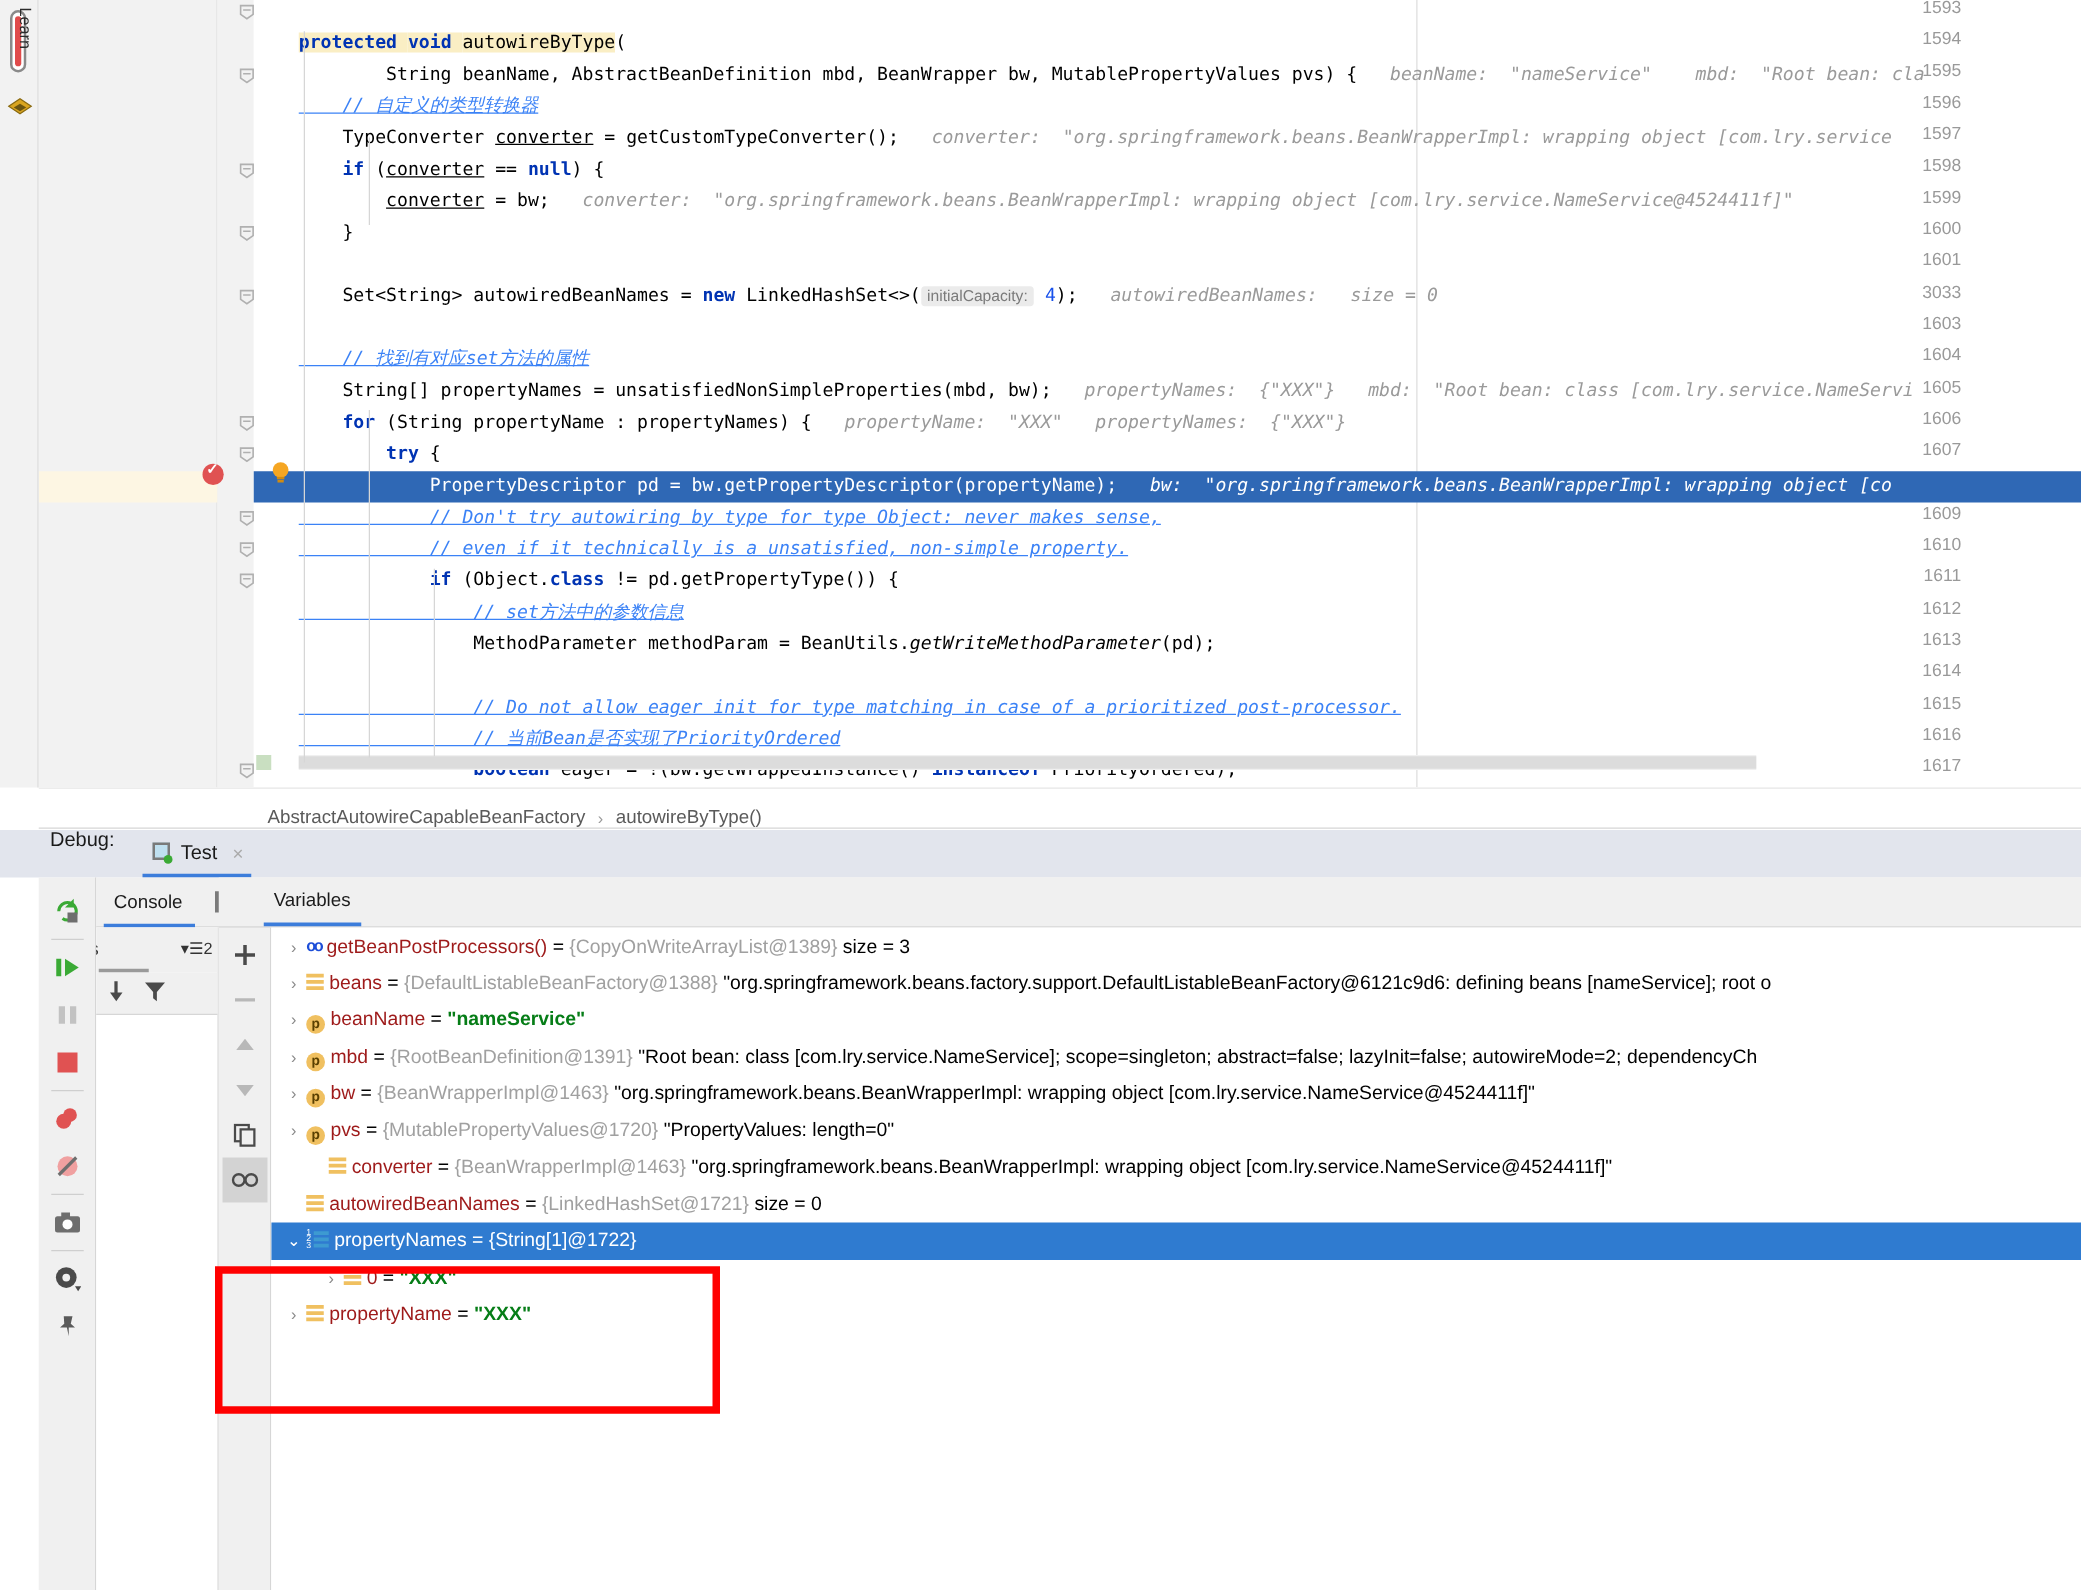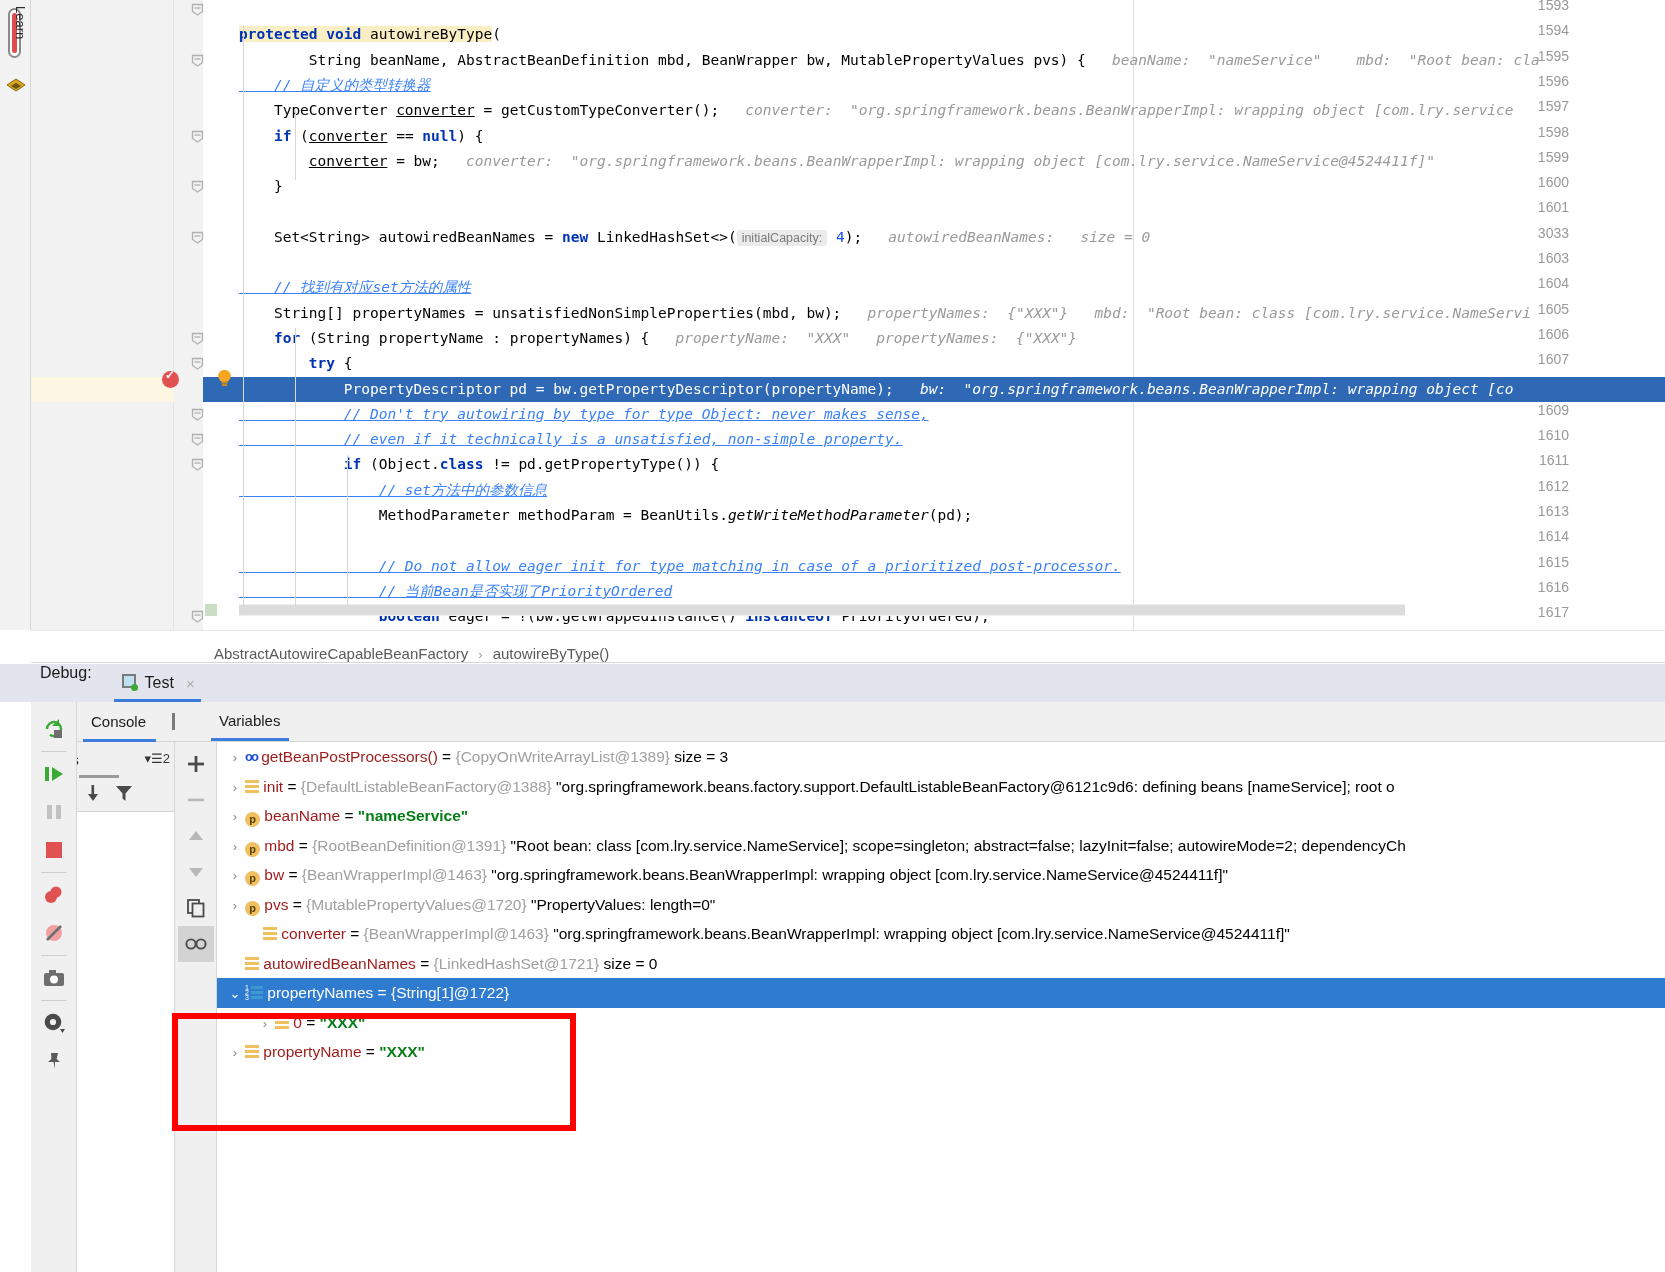--- a/index.html
+++ b/index.html
@@ -632,21 +632,21 @@
       </div>
   </div>
 
   <div id="vars-pane">
     <div id="vars-head">
       <span class="vtitle">Variables</span>
       <span class="uline"></span>
     </div>
     <div id="vars-list">
         <div class="vrow" style="padding-left: 8px;"><span class="arrow">›</span><span class="ic-glasses">oo</span> <span class="vname">getBeanPostProcessors()</span><span class="veq"> = </span><span class="vref">{CopyOnWriteArrayList@1389}</span><span class="vplain"> size = 3</span></div>
-        <div class="vrow" style="padding-left: 8px;"><span class="arrow">›</span><span class="ic-stack"><b></b><b></b><b></b></span> <span class="vname">init</span><span class="veq"> = </span><span class="vref">{DefaultListableBeanFactory@1388}</span><span class="vstr"> "org.springframework.beans.factory.support.DefaultListableBeanFactory@6121c9d6: defining beans [nameService]; root o</span></div>
+        <div class="vrow" style="padding-left: 8px;"><span class="arrow">›</span><span class="ic-stack"><b></b><b></b><b></b></span> <span class="vname">beans</span><span class="veq"> = </span><span class="vref">{DefaultListableBeanFactory@1388}</span><span class="vstr"> "org.springframework.beans.factory.support.DefaultListableBeanFactory@6121c9d6: defining beans [nameService]; root o</span></div>
         <div class="vrow" style="padding-left: 8px;"><span class="arrow">›</span><span class="ic-p">p</span> <span class="vname">beanName</span><span class="veq"> = </span><span class="vstrgreen">"nameService"</span></div>
         <div class="vrow" style="padding-left: 8px;"><span class="arrow">›</span><span class="ic-p">p</span> <span class="vname">mbd</span><span class="veq"> = </span><span class="vref">{RootBeanDefinition@1391}</span><span class="vstr"> "Root bean: class [com.lry.service.NameService]; scope=singleton; abstract=false; lazyInit=false; autowireMode=2; dependencyCh</span></div>
         <div class="vrow" style="padding-left: 8px;"><span class="arrow">›</span><span class="ic-p">p</span> <span class="vname">bw</span><span class="veq"> = </span><span class="vref">{BeanWrapperImpl@1463}</span><span class="vstr"> "org.springframework.beans.BeanWrapperImpl: wrapping object [com.lry.service.NameService@4524411f]"</span></div>
         <div class="vrow" style="padding-left: 8px;"><span class="arrow">›</span><span class="ic-p">p</span> <span class="vname">pvs</span><span class="veq"> = </span><span class="vref">{MutablePropertyValues@1720}</span><span class="vstr"> "PropertyValues: length=0"</span></div>
         <div class="vrow" style="padding-left: 26px;"><span class="arrow"></span><span class="ic-stack"><b></b><b></b><b></b></span> <span class="vname">converter</span><span class="veq"> = </span><span class="vref">{BeanWrapperImpl@1463}</span><span class="vstr"> "org.springframework.beans.BeanWrapperImpl: wrapping object [com.lry.service.NameService@4524411f]"</span></div>
         <div class="vrow" style="padding-left: 8px;"><span class="arrow"></span><span class="ic-stack"><b></b><b></b><b></b></span> <span class="vname">autowiredBeanNames</span><span class="veq"> = </span><span class="vref">{LinkedHashSet@1721}</span><span class="vplain"> size = 0</span></div>
         <div class="vrow sel" style="padding-left: 8px;"><span class="arrow open">⌄</span><span class="ic-arr"><s>1<br>2<br>3</s><u></u><u></u><u></u></span> <span class="vname">propertyNames</span><span class="veq"> = </span><span class="vref">{String[1]@1722}</span></div>
         <div class="vrow" style="padding-left: 38px;"><span class="arrow">›</span><span class="ic-stack"><b></b><b></b><b></b></span> <span class="vname">0</span><span class="veq"> = </span><span class="vstrgreen">"XXX"</span></div>
         <div class="vrow" style="padding-left: 8px;"><span class="arrow">›</span><span class="ic-stack"><b></b><b></b><b></b></span> <span class="vname">propertyName</span><span class="veq"> = </span><span class="vstrgreen">"XXX"</span></div>
       </div>

